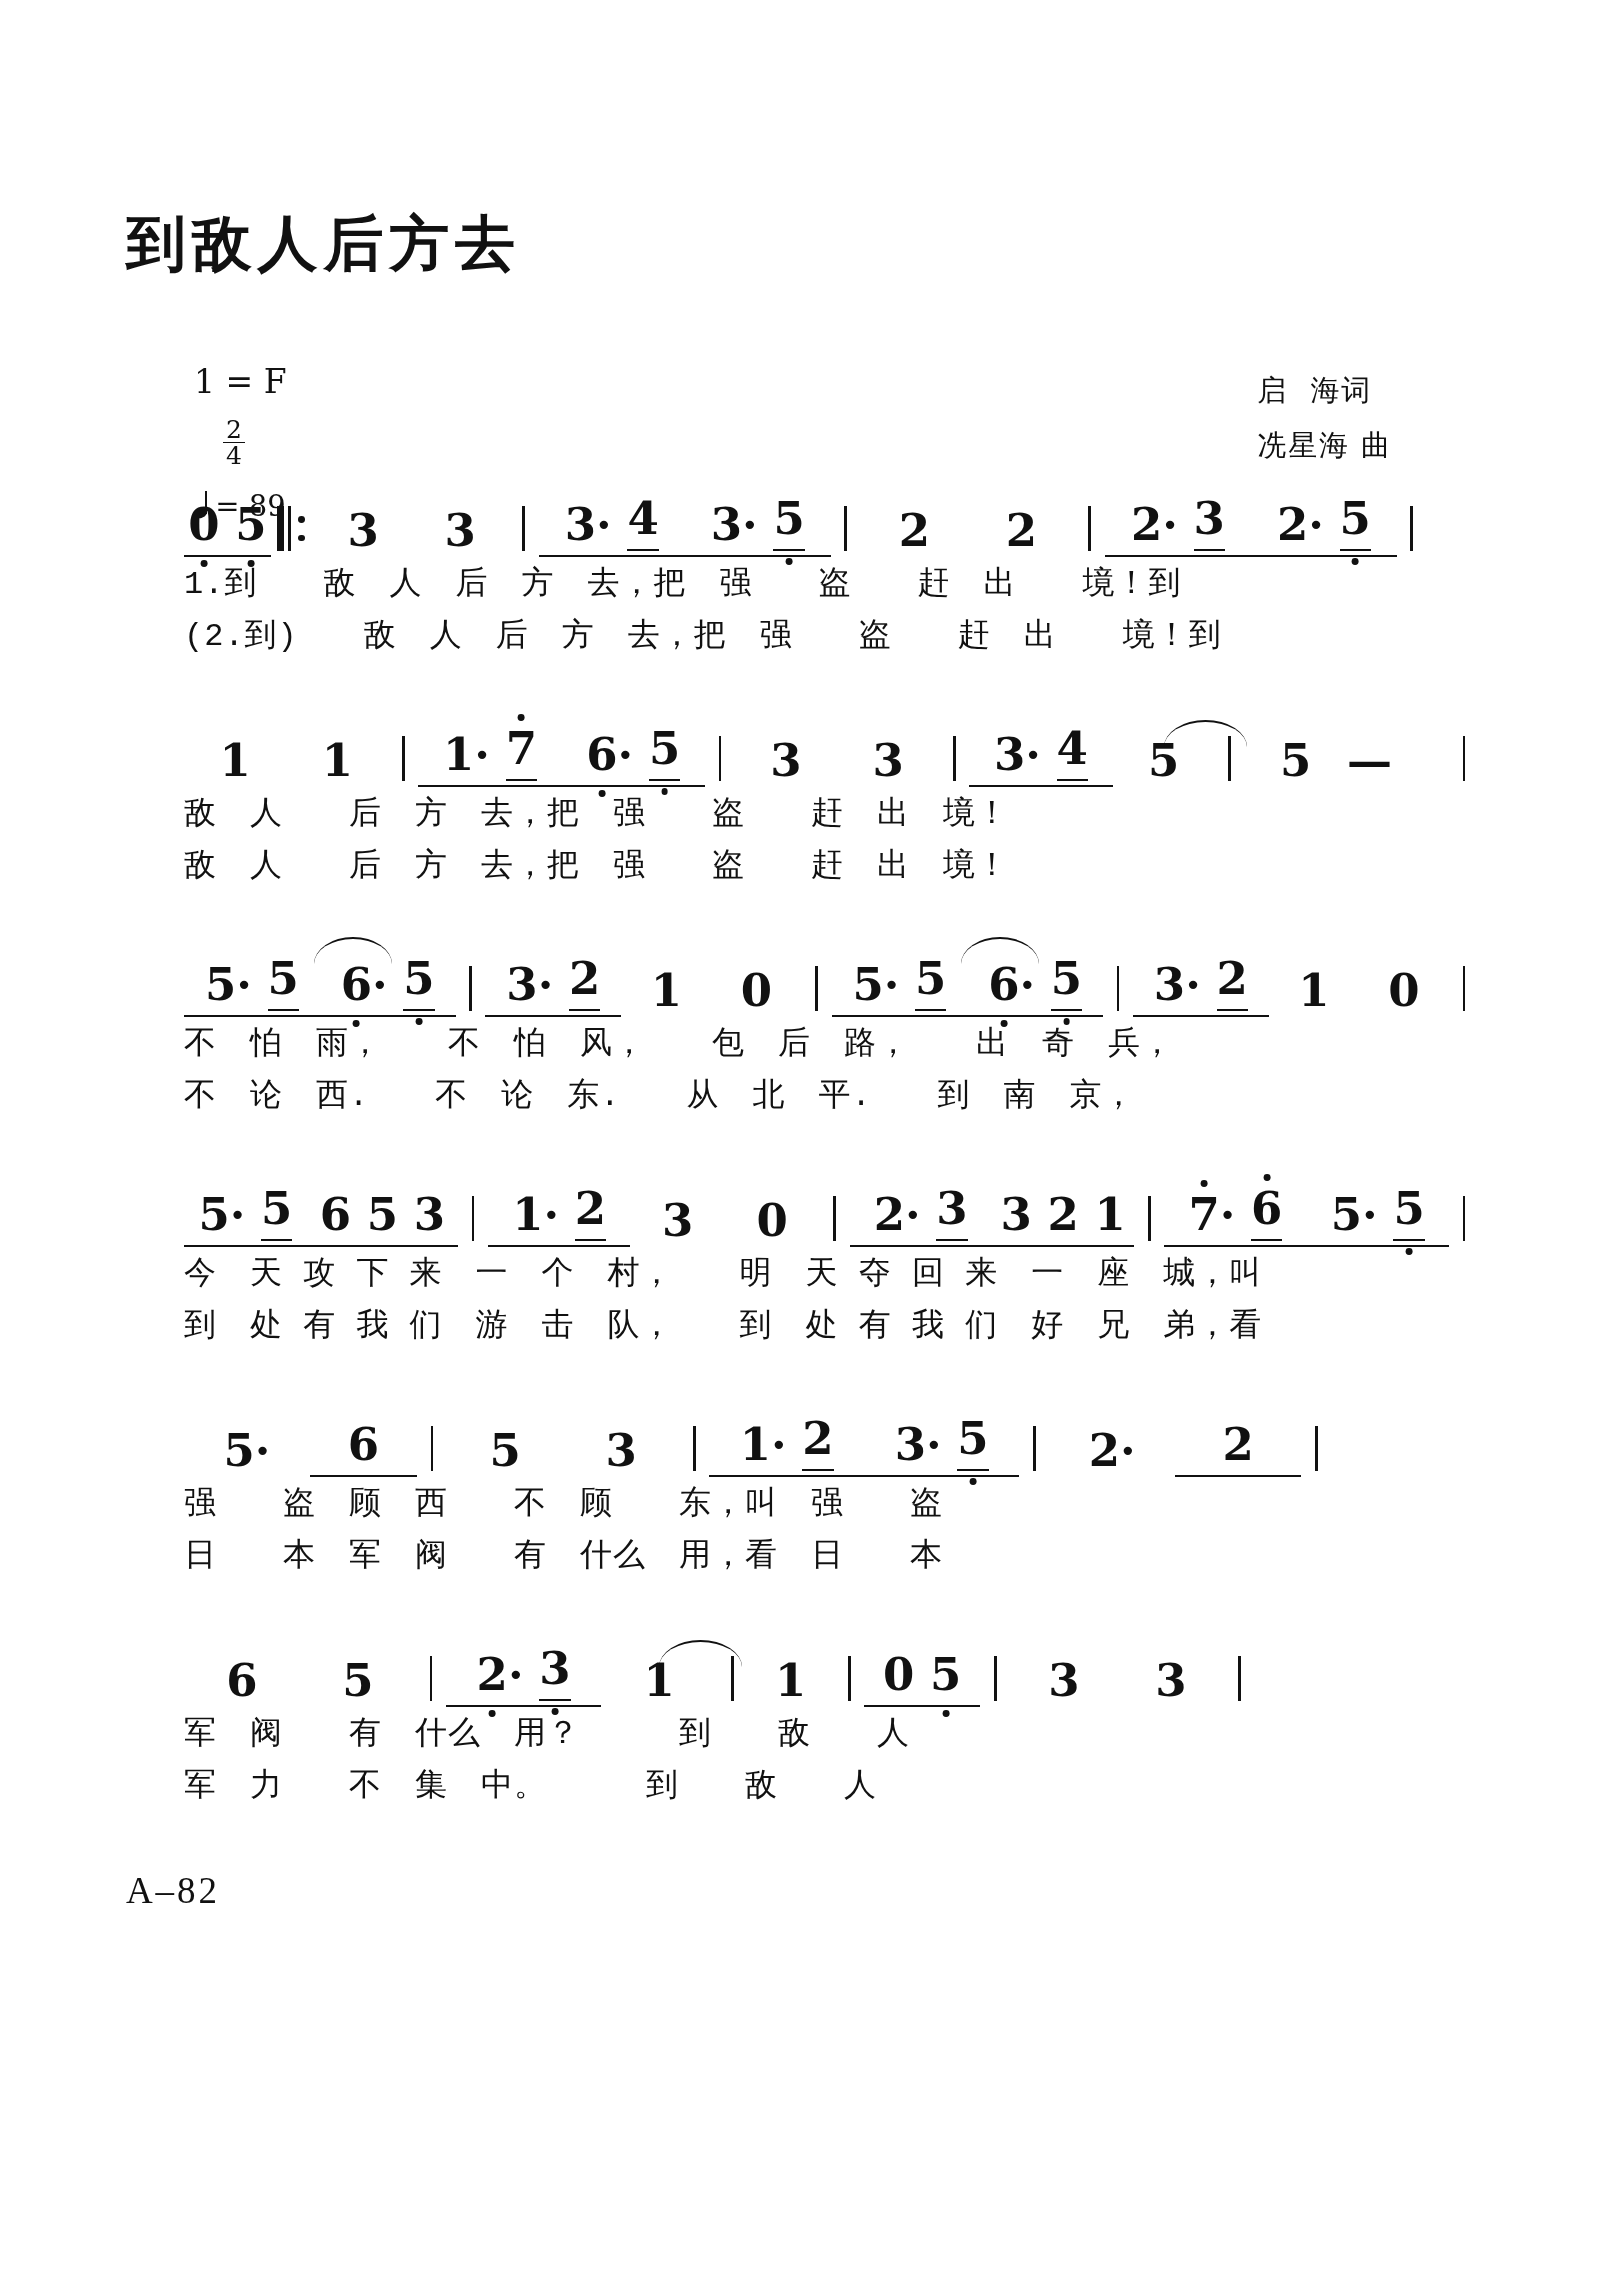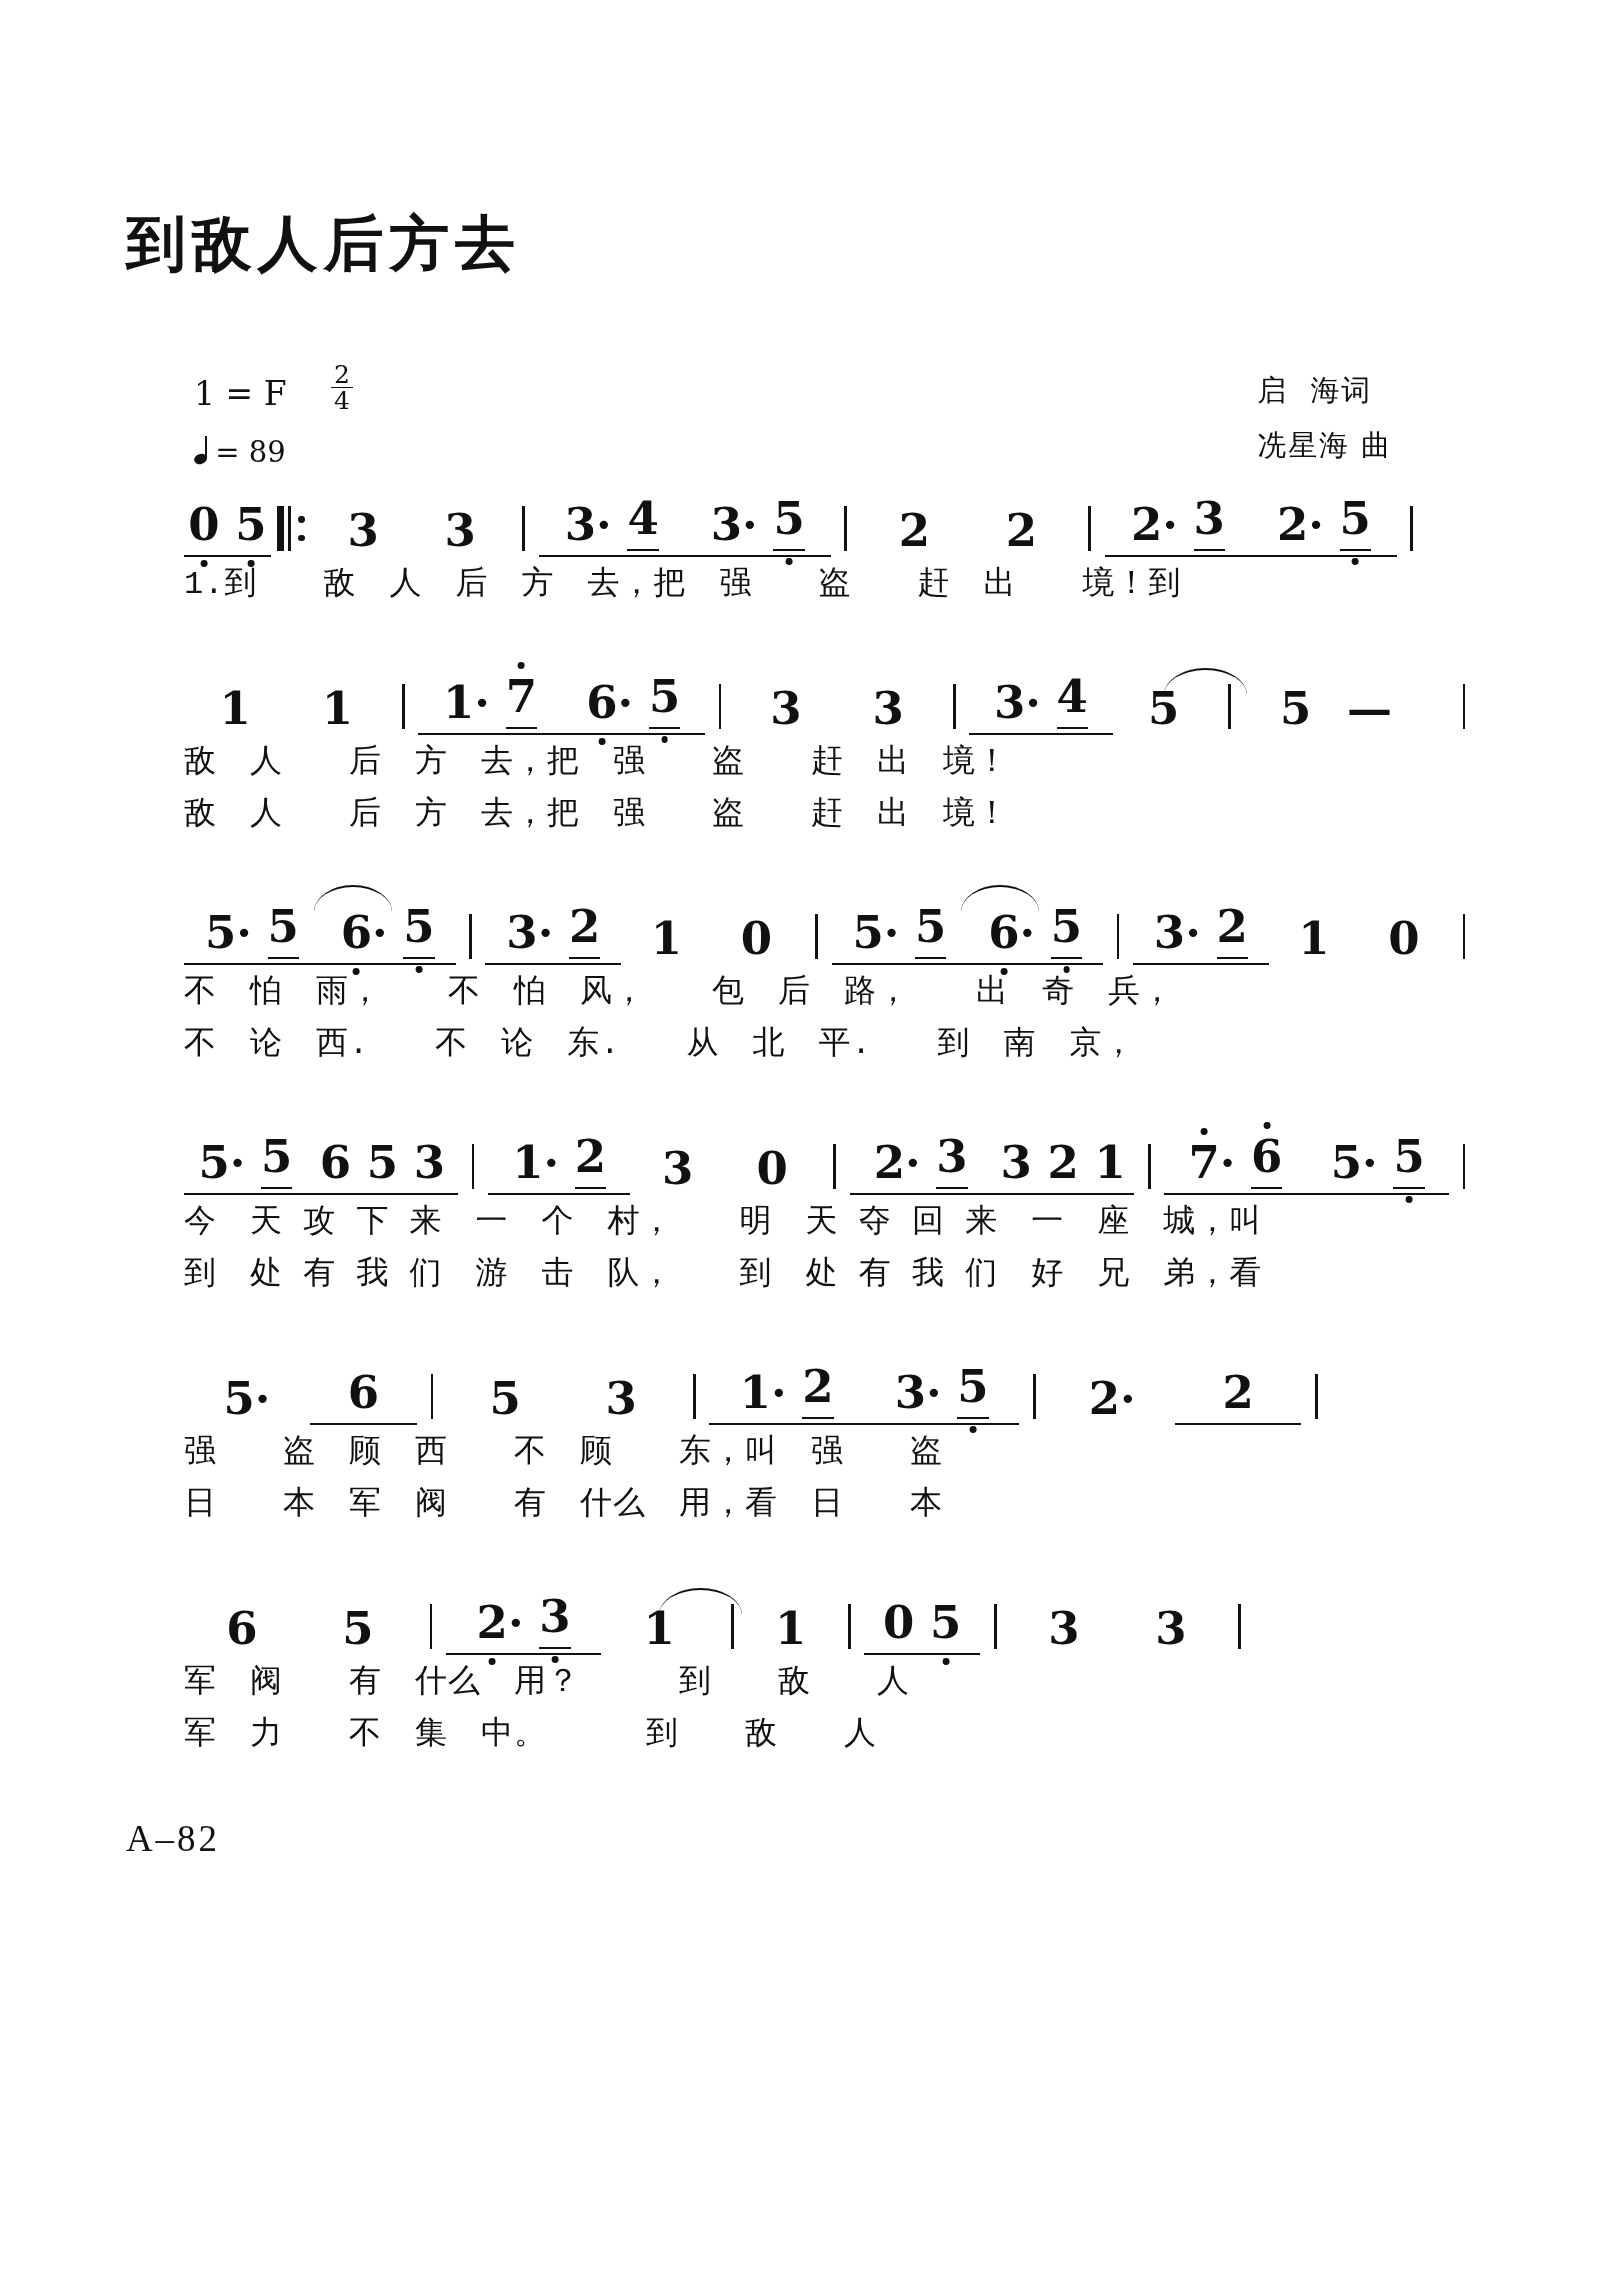--- a/index.html
+++ b/index.html
@@ -37,22 +37,23 @@
   }
   .key-block {
     position: absolute;
     left: 68px;
     top: 19.4px;
     font-size: 33px;
     font-family: "DejaVu Serif", "Liberation Serif", serif;
   }
   .key-line {
     display: flex;
-    align-items: flex-end;
+    align-items: flex-start;
     gap: 15.5px;
+    flex-direction: column;
   }
   .frac {
     display: inline-block;
     text-align: center;
     line-height: 1.0;
     font-size: 25px;
     margin-left: 29px;
     vertical-align: middle;
   }
   .frac .num { display: block; border-bottom: 1.9px solid #111; padding: 0 2.9px; }
@@ -219,20 +220,21 @@
       <span class="cell u1" style="width:146px"><span class="n">3</span>·&nbsp;<span class="n u1 dotD">5</span></span>
       <span class="bar"></span>
       <span class="cell" style="width:107px">2</span>
       <span class="cell" style="width:107px">2</span>
       <span class="bar"></span>
       <span class="cell u1" style="width:146px"><span class="n">2</span>·&nbsp;<span class="n u1">3</span></span>
       <span class="cell u1" style="width:146px"><span class="n">2</span>·&nbsp;<span class="n u1 dotD">5</span></span>
       <span class="bar"></span>
     </div>
     <div class="lyr">1.到　　敌　人　后　方　去，把　强　　盗　　赶　出　　境！到</div>
+    <div class="lyr">(2.到)　　敌　人　后　方　去，把　强　　盗　　赶　出　　境！到</div>
   </div>
 
   <div class="system">
     <div class="notes">
       <span class="cell" style="width:107px">1</span>
       <span class="cell" style="width:107px">1</span>
       <span class="bar"></span>
       <span class="cell u1" style="width:150px"><span class="n">1</span>·&nbsp;<span class="n u1 dotU">7</span></span>
       <span class="cell u1" style="width:150px"><span class="n dotD">6</span>·&nbsp;<span class="n u1 dotD">5</span></span>
       <span class="bar"></span>

